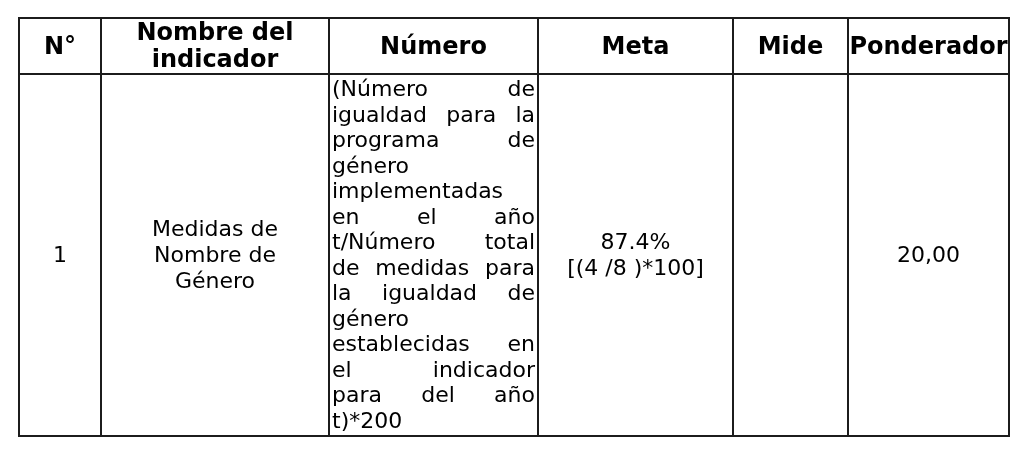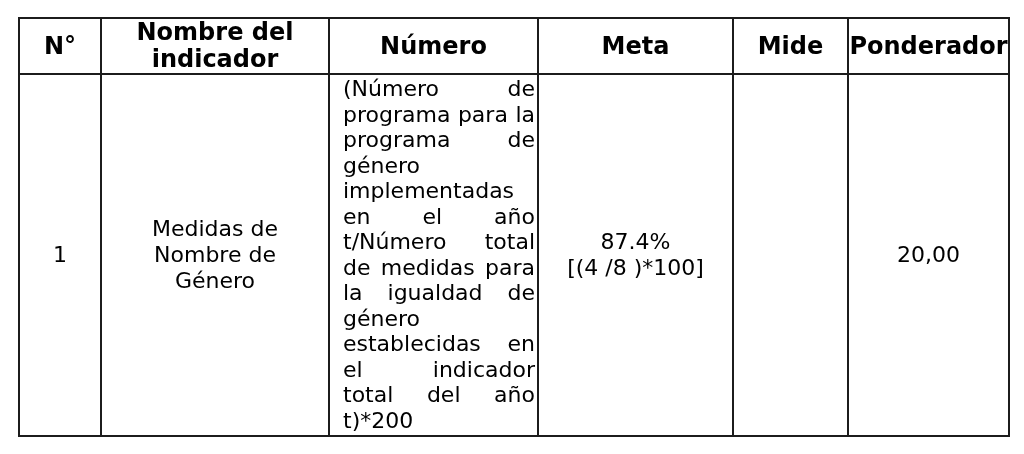--- a/index.html
+++ b/index.html
@@ -43,21 +43,21 @@
     white-space: nowrap;
   }
   .indicator-table td {
     font-size: 22px;
     line-height: 26px;
     text-align: center;
     vertical-align: middle;
   }
   td.cell-formula {
     vertical-align: top;
-    padding: 1px 2px 0 13px;
+    padding: 1px 2px 0 2px;
     line-height: 25.5px;
   }
   
   .jlines div {
     text-align: justify;
     text-align-last: justify;
   }
   .jlines div:last-child {
     text-align-last: left;
   }
@@ -101,32 +101,32 @@
     <tbody>
       <tr>
         <td class="cell-num">1</td>
         <td class="cell-nombre">
             <div>Medidas de</div>
             <div>Nombre de</div>
             <div>Género</div>
           </td>
         <td class="cell-formula jlines">
             <div>(Número de</div>
-            <div>programa para la</div>
+            <div>igualdad para la</div>
             <div>programa de</div>
             <div>género</div>
             <div>implementadas</div>
             <div>en el año</div>
             <div>t/Número total</div>
             <div>de medidas para</div>
             <div>la igualdad de</div>
             <div>género</div>
             <div>establecidas en</div>
             <div>el indicador</div>
-            <div>total del año</div>
+            <div>para del año</div>
             <div>t)*200</div>
           </td>
         <td class="cell-meta">
             <div>87.4%</div>
             <div>[(4 /8 )*100]</div>
           </td>
         <td class="cell-mide"></td>
         <td class="cell-ponderador">20,00</td>
       </tr>
     </tbody>

